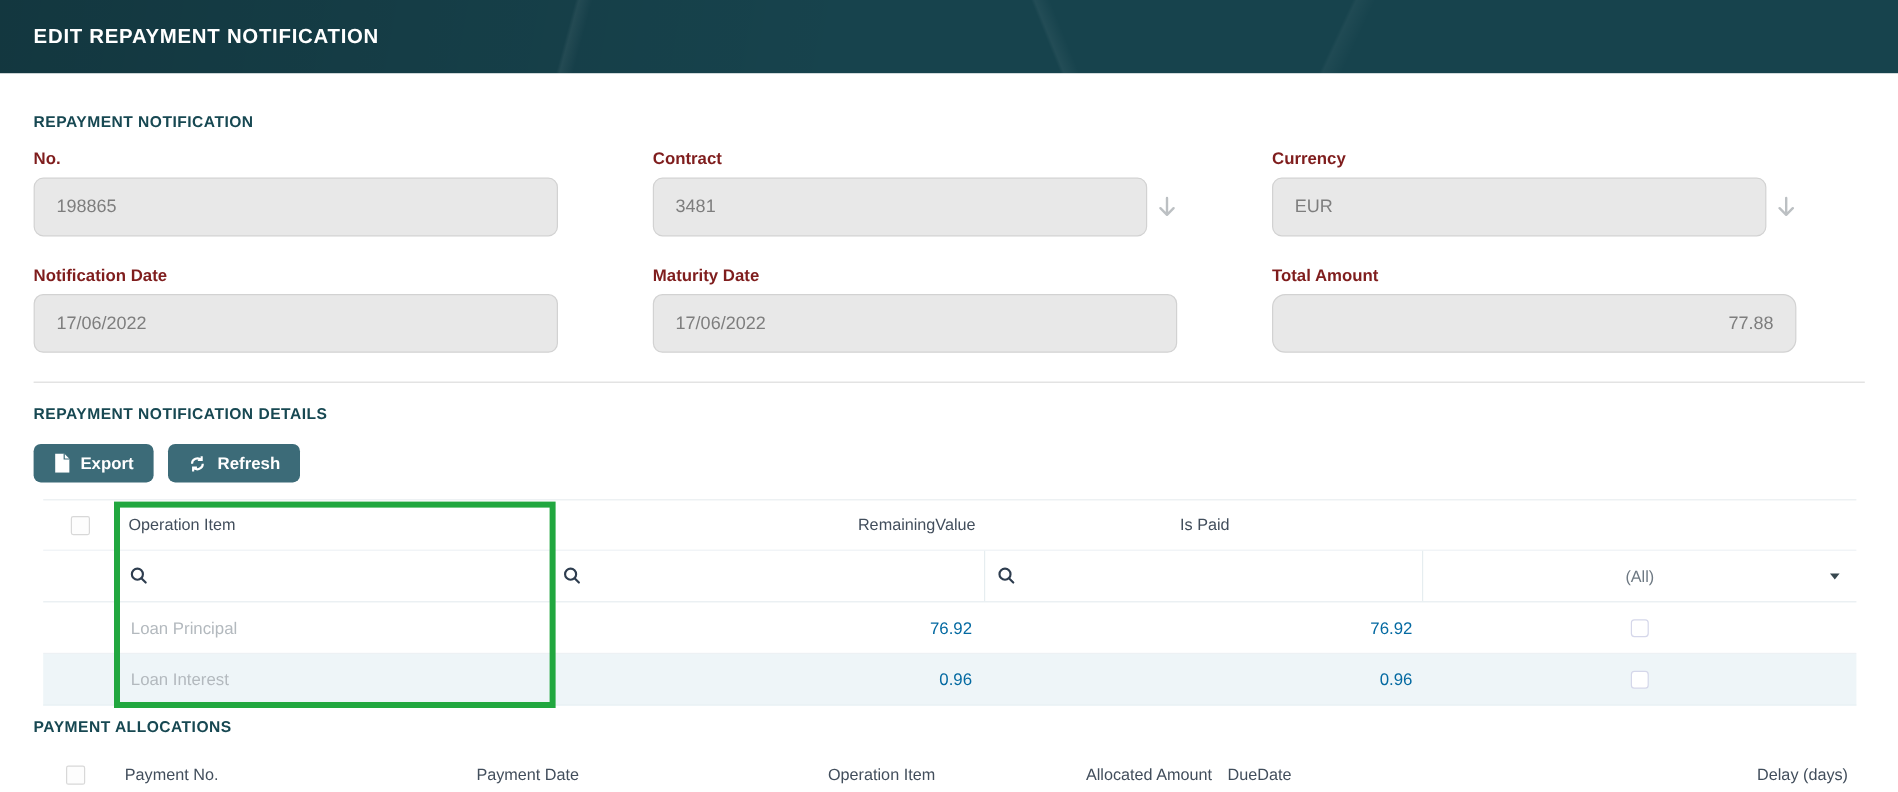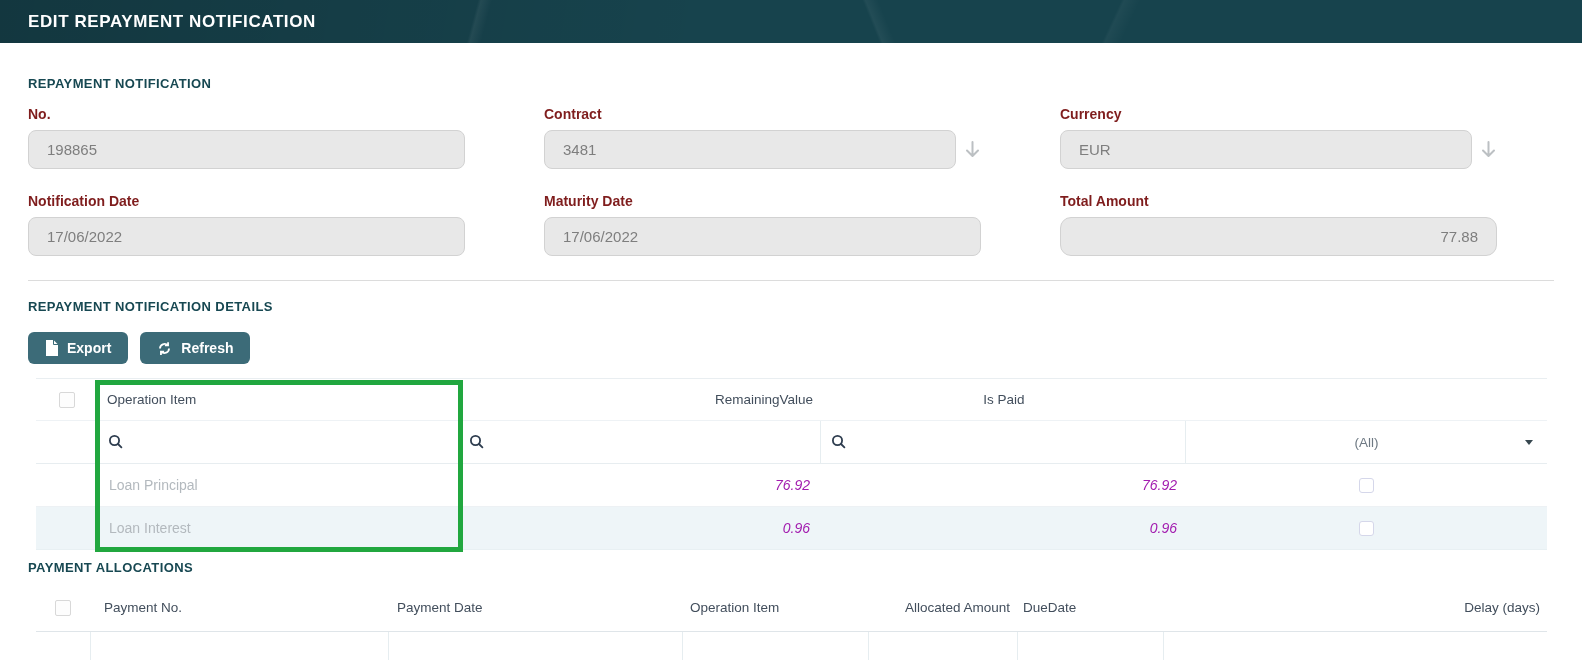--- a/index.html
+++ b/index.html
@@ -5,40 +5,40 @@
   :root{
     --header-bg:#17434d;
     --button-bg:#3c6b78;
     --heading-color:#174852;
     --highlight:#21a73f;
   }
   *{margin:0;padding:0;box-sizing:border-box;}
   html,body{width:1582px;height:660px;overflow:hidden;background:#fff;
     font-family:"Liberation Sans","DejaVu Sans",sans-serif;}
   
-  .titlebar{height:43px;display:flex;align-items:center;padding-left:28px;
+  .titlebar{height:61px;display:flex;align-items:center;padding-left:28px;
     background:
       linear-gradient(105deg, rgba(255,255,255,0) 30%, rgba(255,255,255,0.06) 30.2%, rgba(255,255,255,0) 30.9%),
       linear-gradient(68deg, rgba(255,255,255,0) 55%, rgba(255,255,255,0.05) 55.2%, rgba(255,255,255,0) 56%),
       linear-gradient(115deg, rgba(255,255,255,0) 70%, rgba(255,255,255,0.04) 70.2%, rgba(255,255,255,0) 71.2%),
       linear-gradient(100deg, rgba(0,0,0,0.18) 0%, rgba(0,0,0,0) 45%),
       var(--header-bg);}
   .titlebar span{color:#fff;font-size:17px;font-weight:bold;letter-spacing:.6px;}
   
   .section-heading{margin:34px 28px 0;font-size:13px;font-weight:bold;line-height:14px;
     color:var(--heading-color);letter-spacing:.4px;}
   .section-heading.tight{margin-top:19px;}
   .section-heading.alloc{margin-top:11px;}
   
   .form-grid{margin:16px 0 0 28px;display:grid;grid-template-columns:437px 437px 437px;
     column-gap:79px;row-gap:25px;}
   .field label{display:block;font-size:14px;font-weight:bold;color:#7f1d1d;
     line-height:14px;margin-bottom:9px;}
   .input-row{display:flex;align-items:center;}
-  .tb{height:39px;background:#e8e8e8;border:1px solid #d2d2d2;border-radius:8px;
+  .tb{height:49px;background:#e8e8e8;border:1px solid #d2d2d2;border-radius:8px;
     display:flex;align-items:center;padding:2px 18px;font-size:15px;color:#7e7e7e;flex:1;}
   .tb.has-arrow{flex:0 0 412px;}
   .tb.right{justify-content:flex-end;border-radius:11px;}
   .drop-arrow{margin-left:7px;flex:0 0 auto;display:flex;}
   .divider{border:none;border-top:1px solid #dcdcdc;margin:24px 28px 0;}
   
   .toolbar{margin:18px 0 0 28px;display:flex;gap:12px;}
   .btn{background:var(--button-bg);color:#fff;border:none;border-radius:6px;height:32px;
     padding:0 17px;font-weight:bold;font-size:14px;display:flex;align-items:center;gap:9px;
     font-family:inherit;cursor:pointer;}
@@ -47,21 +47,21 @@
   .grid.pay{margin-top:9px;}
   .row{display:flex;align-items:stretch;}
   .c{display:flex;align-items:center;padding:0 10px;}
   .c.right{justify-content:flex-end;}
   .c.center{justify-content:center;text-align:right;}
   .thead{height:43px;border-top:1px solid #e9eef1;border-bottom:1px solid #eef2f5;color:#424e5c;}
   .tfilter{height:43px;border-bottom:1px solid #e7edf0;}
   .fcell{border-left:1px solid #e6edf0;}
   .trow{height:43px;border-bottom:1px solid #edf1f4;font-size:14px;color:#b3b9be;}
   .trow.alt{background:#eef5f8;border-bottom-color:#e8f0f3;}
-  .num{color:#a21caf;font-style:italic;}
+  .num{color:#0369a1;}
   
   .dc0{width:61px;justify-content:center;}
   .dc1{width:361px;}
   .dc2{width:362px;}
   .dc3{width:365px;}
   .dc4{width:362px;}
   
   .pc0{width:54px;justify-content:center;}
   .pc1{width:298px;padding-left:14px;}
   .pc2{width:294px;padding-left:9px;}

